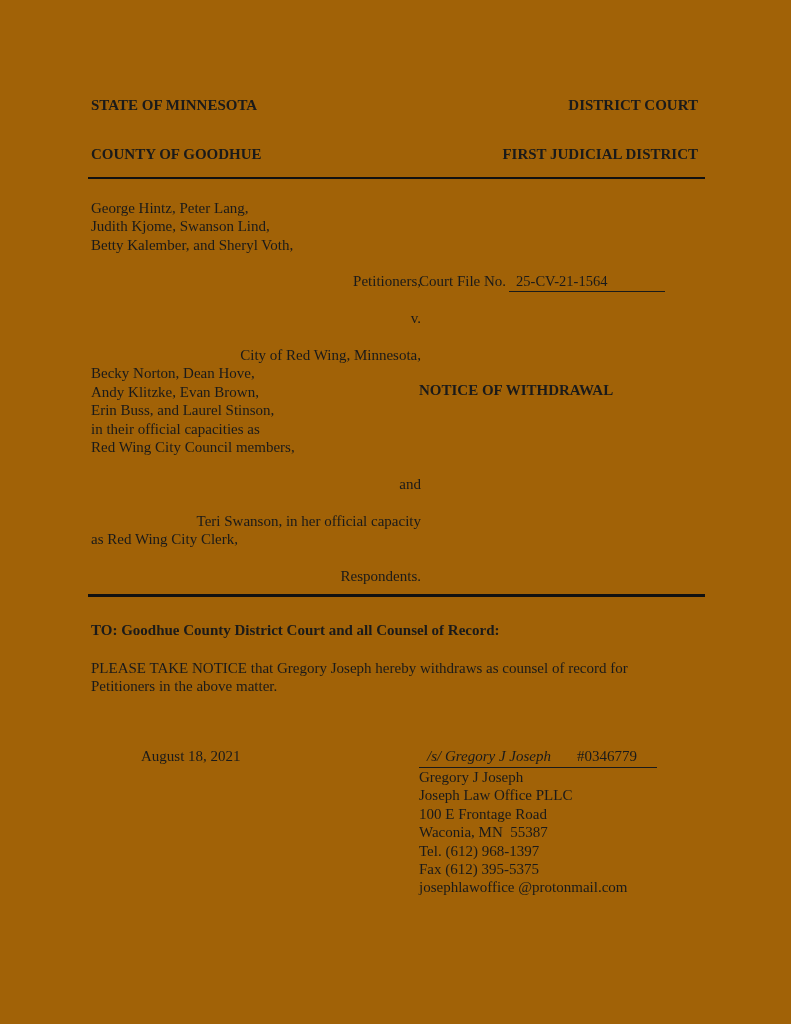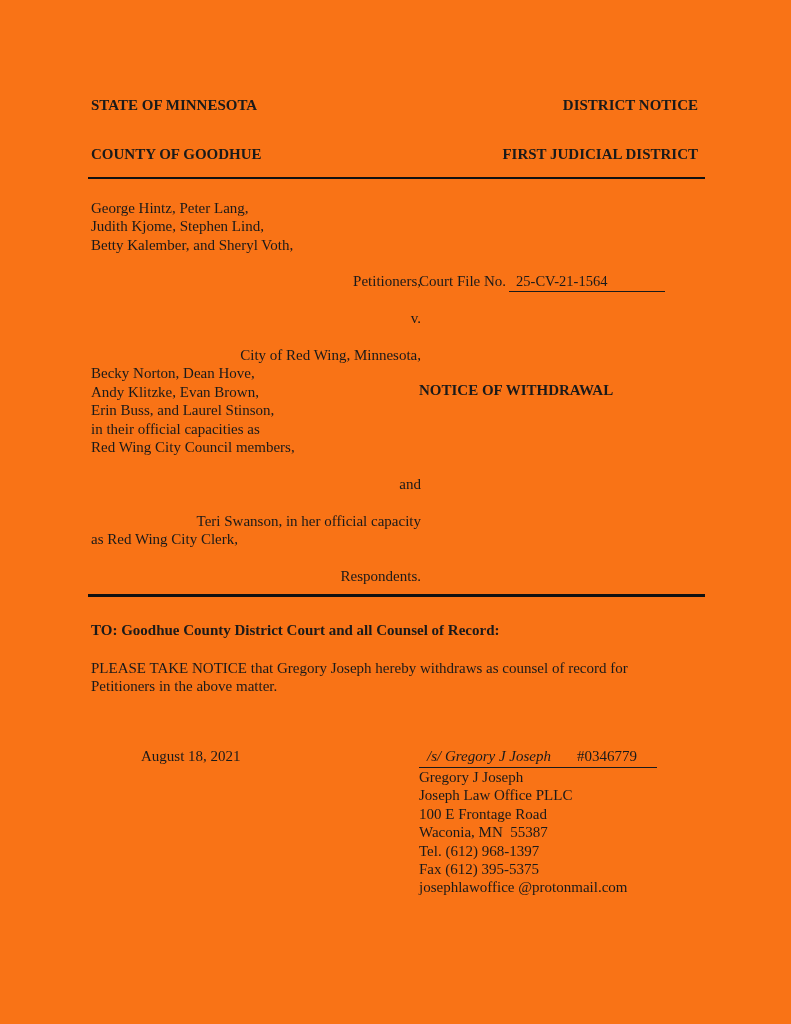--- a/index.html
+++ b/index.html
@@ -1,21 +1,21 @@
 <!DOCTYPE html>
 <html><head>
 <meta charset="utf-8">
 <style>
   * { margin: 0; padding: 0; box-sizing: border-box; }
   html, body { background: #ffffff; }
   .page {
     position: relative;
     width: 791px;
     height: 1024px;
-    background: #f97316;
+    background: #a16207;
     color: #1a1a1a;
     font-family: "Liberation Serif", "DejaVu Serif", serif;
     font-size: 15px;
     line-height: 18.4px;
     overflow: hidden;
   }
   .content {
     position: absolute;
     left: 91px;
     top: 0;
@@ -78,34 +78,34 @@
 </style>
 </head>
 <body>
 
 <div class="page">
   <div class="content">
 
     <div class="header-block">
       <div class="header-row">
         <span>STATE OF MINNESOTA</span>
-        <span>DISTRICT NOTICE</span>
+        <span>DISTRICT COURT</span>
       </div>
       <div class="header-row">
         <span>COUNTY OF GOODHUE</span>
         <span>FIRST JUDICIAL DISTRICT</span>
       </div>
     </div>
 
     <hr class="rule rule-thin">
 
     <div class="caption">
       <div class="cap-left">
         <div>George Hintz, Peter Lang,</div>
-        <div>Judith Kjome, Stephen Lind,</div>
+        <div>Judith Kjome, Swanson Lind,</div>
         <div>Betty Kalember, and Sheryl Voth,</div>
         <div class="designation gap-above">Petitioners,</div>
         <div class="gap-above">v.</div>
         <div class="gap-above">City of Red Wing, Minnesota,</div>
         <div>Becky Norton, Dean Hove,</div>
         <div>Andy Klitzke, Evan Brown,</div>
         <div>Erin Buss, and Laurel Stinson,</div>
         <div>in their official capacities as</div>
         <div>Red Wing City Council members,</div>
         <div class="gap-above">and</div>

